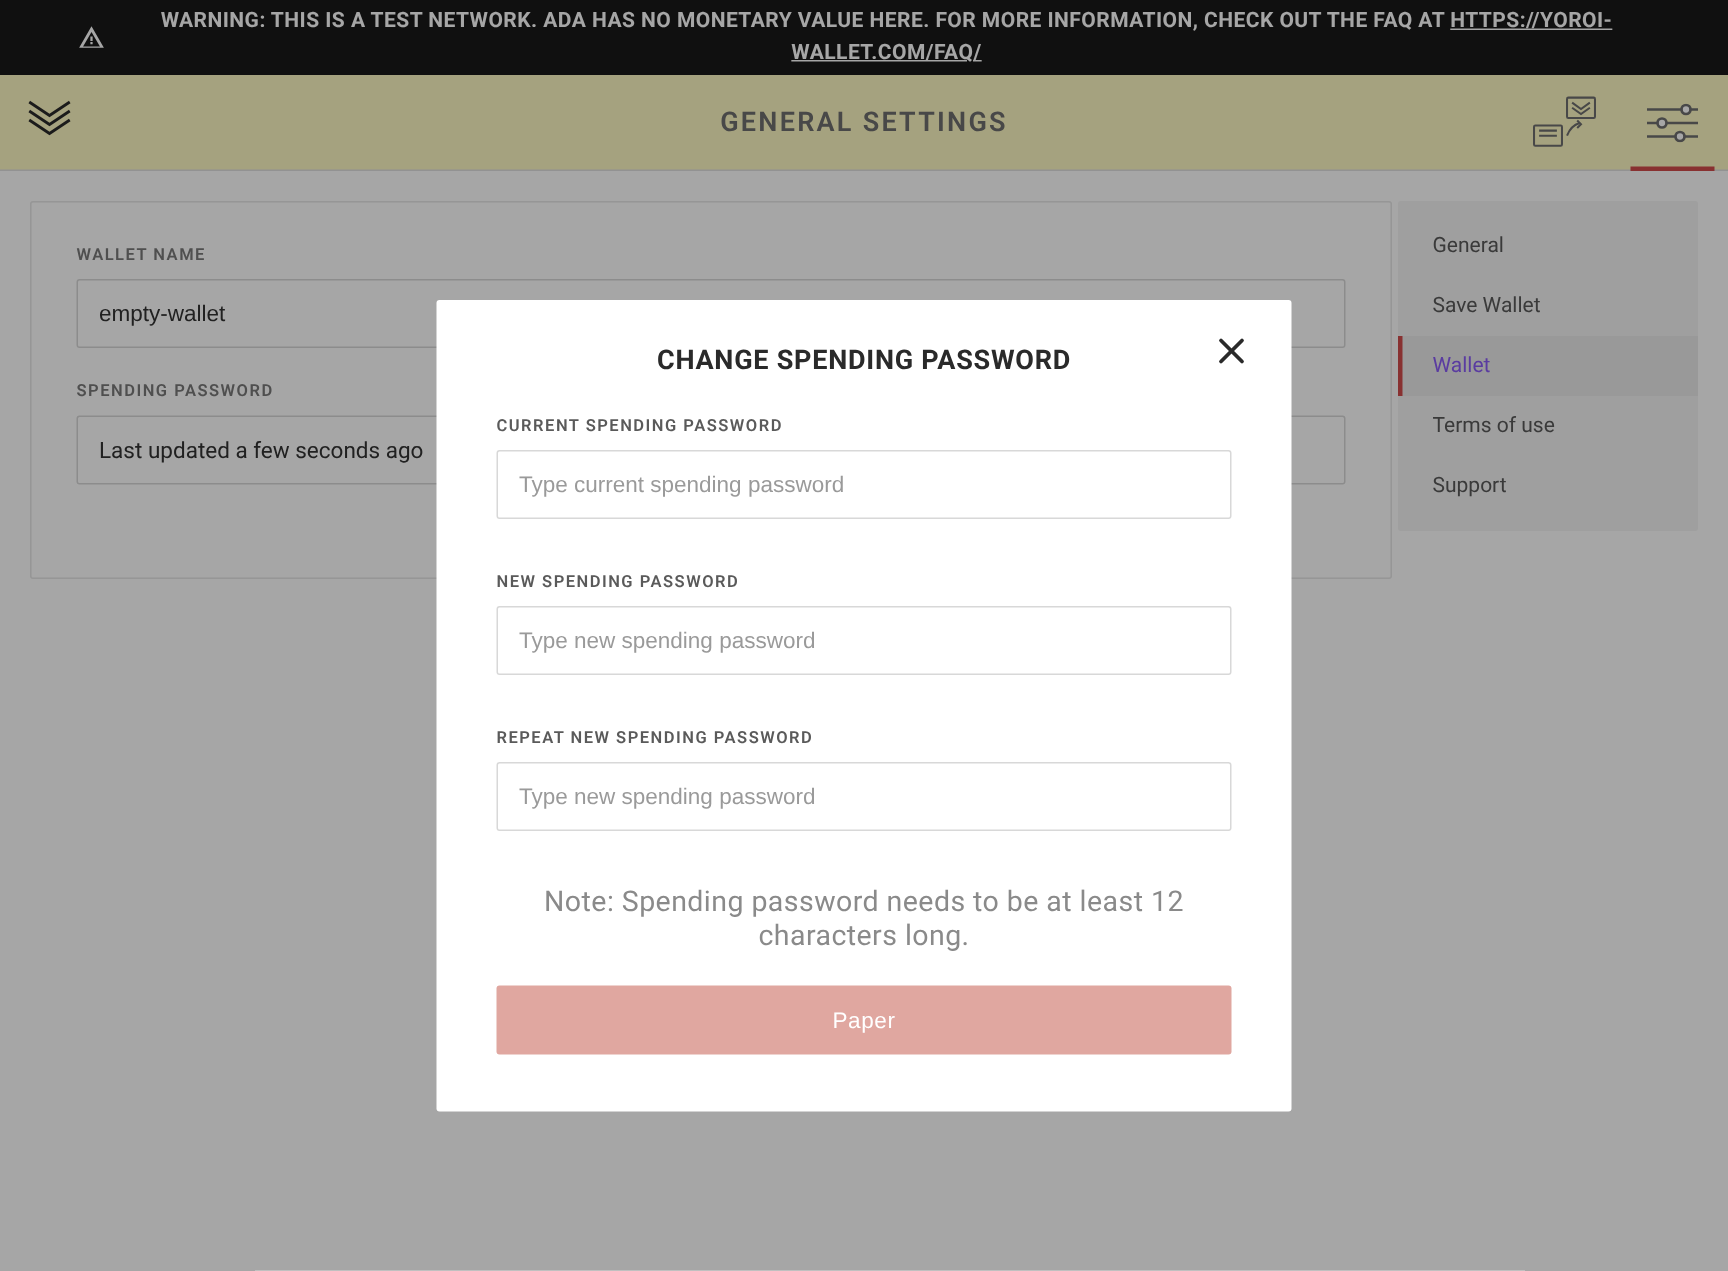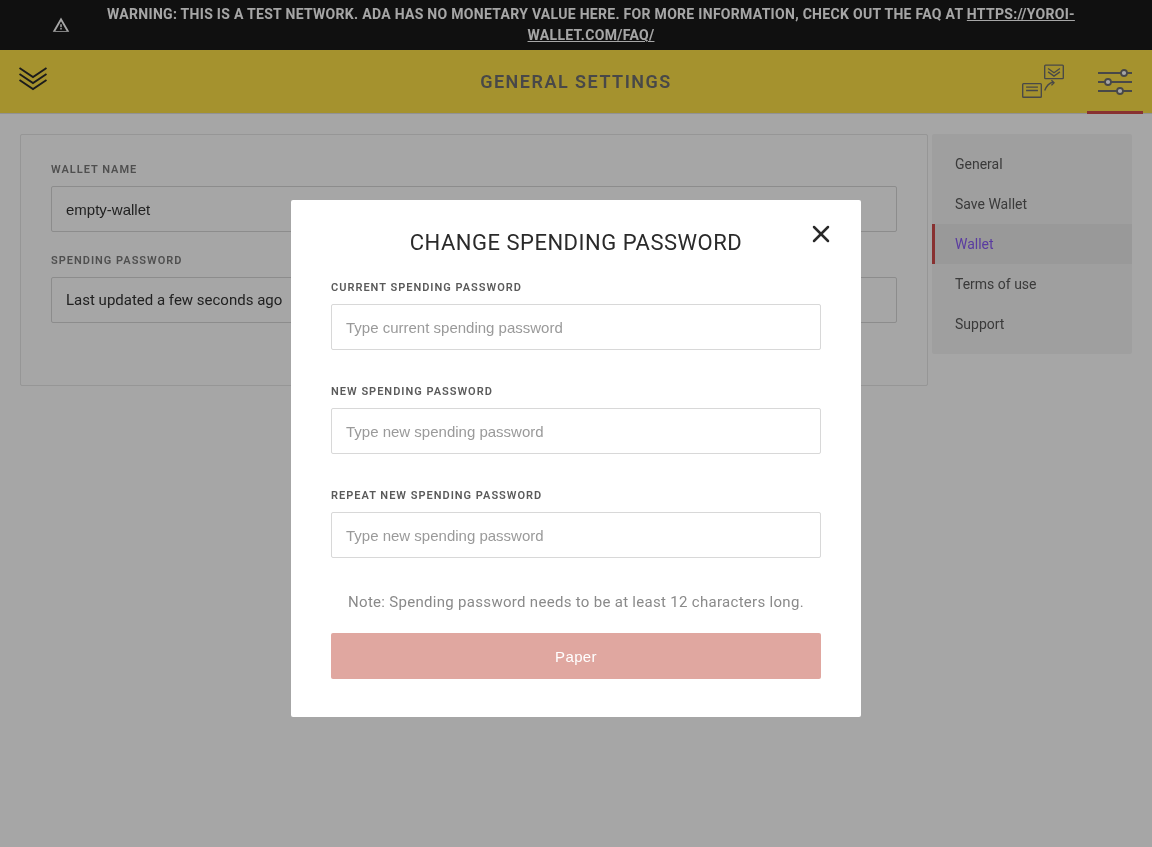--- a/index.html
+++ b/index.html
@@ -26,21 +26,21 @@
     flex-shrink: 0;
   }
   .warning-banner a {
     color: #ffffff;
     text-decoration: underline;
   }
 
   
   .topbar {
     height: 64px;
-    background: #fde047;
+    background: #fef9c3;
     border-bottom: 1px solid #e0e0e0;
     display: flex;
     align-items: center;
     padding: 0 15px;
     position: relative;
   }
   .topbar .logo { width: 40px; height: 40px; color: #2a2a2a; }
   .topbar .title {
     position: absolute;
     left: 50%;
@@ -163,41 +163,41 @@
   }
   .modal {
     width: 570px;
     background: #ffffff;
     border-radius: 2px;
     padding: 30px 40px 38px 40px;
     position: relative;
   }
   .modal-title {
     text-align: center;
-    font-size: 22px;
-    font-weight: 400;
+    font-size: 18px;
+    font-weight: 700;
     letter-spacing: 0.5px;
     color: #2a2a2a;
     margin-bottom: 26px;
   }
   .modal-close {
     position: absolute;
     top: 24px;
     right: 26px;
     width: 24px;
     height: 24px;
     cursor: pointer;
     color: #2a2a2a;
   }
   .modal .field-group { margin-bottom: 35px; }
   .modal .field-label { color: #5a5a5a; }
   .modal input.field-input::placeholder { color: #9a9a9a; }
   .modal-note {
     text-align: center;
-    font-size: 15px;
+    font-size: 19px;
     color: #8a8a8a;
     margin: 18px 0 22px 0;
     letter-spacing: 0.3px;
   }
   .modal-save {
     width: 100%;
     height: 46px;
     background: #e0a7a0;
     color: #ffffff;
     border: none;

